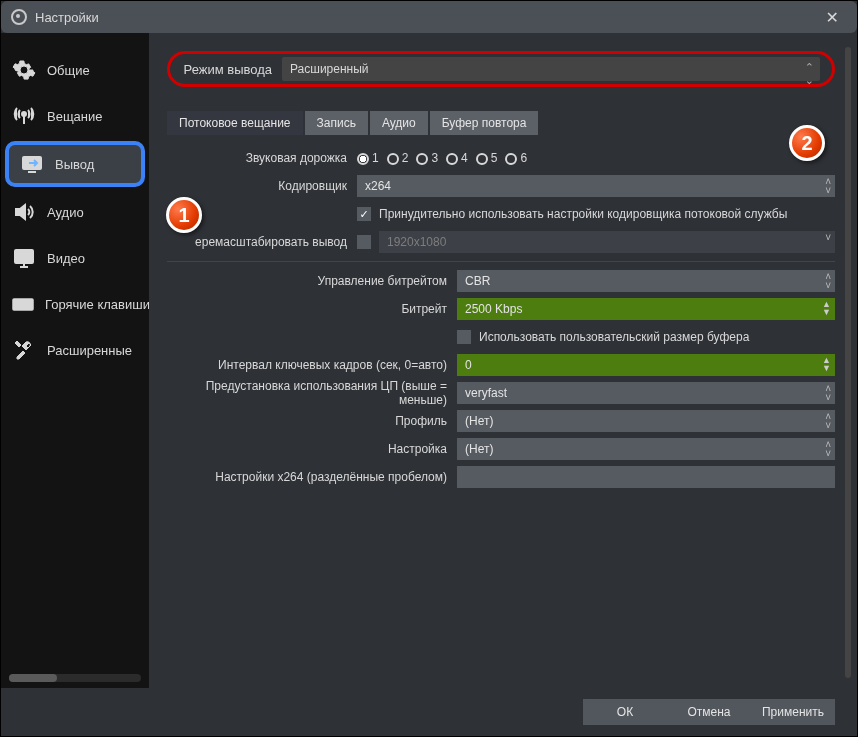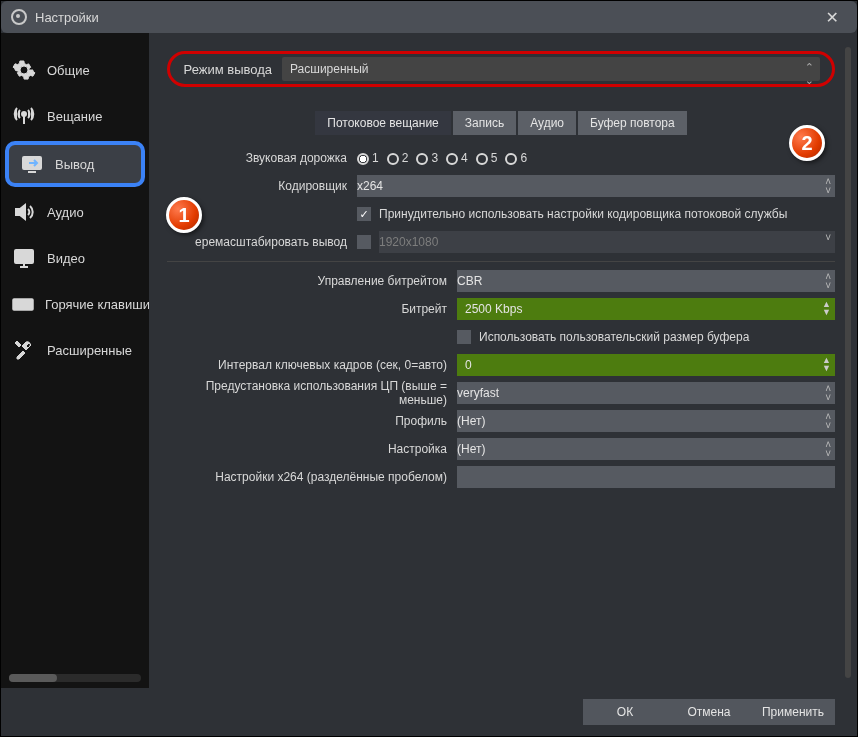--- a/index.html
+++ b/index.html
@@ -16,28 +16,28 @@
   .nav-item { display:flex; align-items:center; height:46px; padding-left:10px; color:#d8d8d8; font-size:13px; cursor:pointer; white-space:nowrap; }
   .nav-item .icon { width:26px; height:26px; margin-right:10px; display:flex; align-items:center; justify-content:center; }
   .nav-item svg { width:24px; height:24px; fill:#d8d8d8; stroke:#d8d8d8; }
   .nav-item.active { background:#3b3f46; }
   .highlight-red { border:4px solid #3b82f6; border-radius:10px; }
   .main { flex:1; padding: 18px 22px 10px 18px; position: relative; color:#d8d8d8; font-size:12px; }
   .mode-row { display:flex; align-items:center; height:36px; border:3px solid #d00000; border-radius:18px; padding:0 12px; margin-bottom:24px; }
   .mode-row .label { width:90px; text-align:right; margin-right:10px; font-size:13px; }
   .mode-select { flex:1; height:24px; background:#444; border:none; color:#d8d8d8; padding:0 8px; display:flex; align-items:center; border-radius:2px; position:relative; }
   .mode-select .chev { position:absolute; right:6px; top:4px; font-size:11px; color:#aaa; }
-  .tabs { display:flex; gap:2px; margin:6px 0 10px 0;justify-content:center; }
+  .tabs { display:flex; gap:2px; margin:6px 0 10px 0; }
   .tab { background:#5c6067; color:#e4e4e4; padding:5px 12px; font-size:12px; cursor:pointer; }
   .tab.active { background:#343740; }
   .form { }
   .row { display:flex; align-items:center; height:26px; margin-bottom:2px; }
   .row .lbl { width:190px; text-align:right; padding-right:10px; font-size:12px; color:#d8d8d8; }
   .row .ctrl { flex:1; display:flex; align-items:center; gap:8px; }
-  .dropdown { flex:1; height:22px; background:#565a61; color:#e4e4e4; padding:0 0; display:flex; align-items:center; position:relative; font-size:12px; }
+  .dropdown { flex:1; height:22px; background:#565a61; color:#e4e4e4; padding:0 8px; display:flex; align-items:center; position:relative; font-size:12px; }
   .dropdown.disabled { background:#3d4046; color:#7d7d7d; }
   .dropdown .dd-chev { position:absolute; right:4px; top:2px; font-size:10px; color:#bbb; line-height:9px; }
   .spinbox { flex:1; height:22px; background:#4d7c0f; color:#e4e4e4; padding:0 8px; display:flex; align-items:center; font-size:12px; position:relative; }
   .spinbox .spin { position:absolute; right:4px; top:2px; font-size:9px; color:#ccc; line-height:8px; }
   .checkbox { width:14px; height:14px; background:#565a61; display:inline-flex; align-items:center; justify-content:center; font-size:11px; color:#fff; }
   .checkbox.checked::after { content:"✓"; }
   .radio-group { display:flex; gap:14px; font-size:12px; }
   .radio { width:12px; height:12px; border-radius:50%; border:2px solid #d8d8d8; display:inline-block; margin-right:3px; vertical-align:middle; }
   .radio.sel { background: radial-gradient(circle, #fff 0 3px, transparent 3px); }
   .textbox { flex:1; height:22px; background:#565a61; padding:0 8px; display:flex; align-items:center; }

